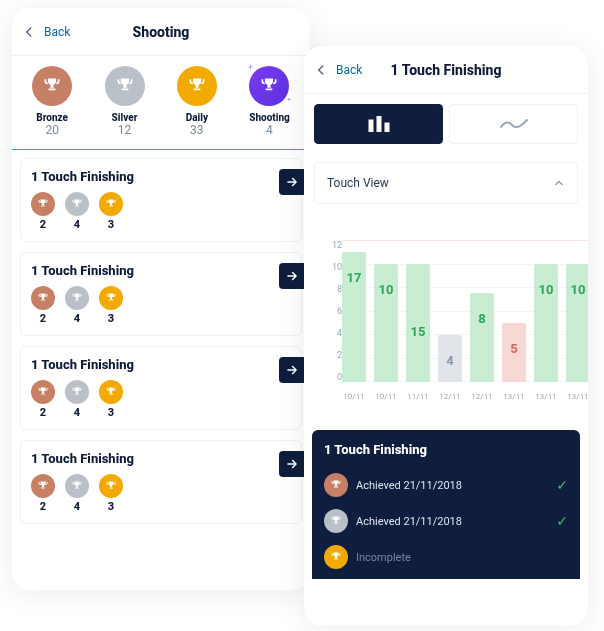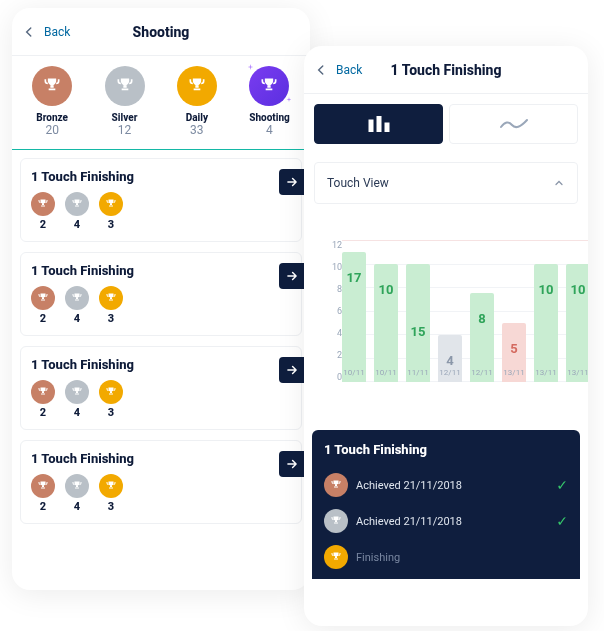--- a/index.html
+++ b/index.html
@@ -104,21 +104,21 @@
   .grid-line { height:1px; background:#f1f3f6; }
   .grid-line.top { background:#f6e2e2; }
   .bars { position:absolute; left:28px; right:0; bottom:40px; top:18px;
     display:flex; align-items:flex-end; gap:8px; overflow:hidden;}
   .bar { width:24px; border-radius:2px 2px 0 0; position:relative; flex:0 0 24px;
     display:flex; align-items:flex-start; justify-content:center;}
   .bar-label { font-size:13px; font-weight:700; padding-top:18px;}
   .bar-green { background:#c9edd2; } .bar-green .bar-label{ color:#2fa45a;}
   .bar-grey  { background:#e1e5ea; } .bar-grey  .bar-label{ color:#8b97a9;}
   .bar-red   { background:#f7d8d5; } .bar-red   .bar-label{ color:#d46a5f;}
-  .x-axis { position:absolute; left:28px; right:0; bottom:34px; height:20px;
+  .x-axis { position:absolute; left:28px; right:0; bottom:10px; height:20px;
     display:flex; gap:8px; overflow:hidden;}
   .x-tick { width:24px; flex:0 0 24px; font-size:8px; color:#9aa7b9; text-align:center;}
   .chart-area { height: 200px; position:relative; }
 
   .achv-panel { margin:8px 8px 0 8px; background:#0f1e3e; border-radius:6px 6px 0 0; padding:12px 12px 4px 12px;}
   .achv-title { color:#fff; font-weight:800; font-size:13px; margin-bottom:10px;}
   .achv-row { display:flex; align-items:center; gap:8px; padding:6px 0;}
   .achv-badge { width:24px; height:24px; border-radius:50%; display:flex; align-items:center; justify-content:center; flex:0 0 24px;}
   .achv-badge svg{ width:12px; height:12px;}
   .achv-text { font-size:11px; color:#dfe5ee; flex:1;}
@@ -432,17 +432,17 @@
           </div>
           <div class="achv-text">Achieved 21/11/2018</div>
           <div class="achv-check">✓</div>
         </div>
         <div class="achv-row">
           <div class="achv-badge tb-gold">
             <svg viewBox="0 0 24 24">
               <path fill="#fff" d="M7 3h10v3a5 5 0 01-10 0V3zm3 8h4v3h-4zm-2 4h8v2H8zM5 4H3v2a4 4 0 004 4V8A2 2 0 015 6zM19 4h2v2a4 4 0 01-4 4V8a2 2 0 002-2z"></path>
             </svg>
           </div>
-          <div class="achv-text dim">Finishing</div>
+          <div class="achv-text dim">Incomplete</div>
         </div>
       </div>
   </div>
 </div>
 
 </body></html>

